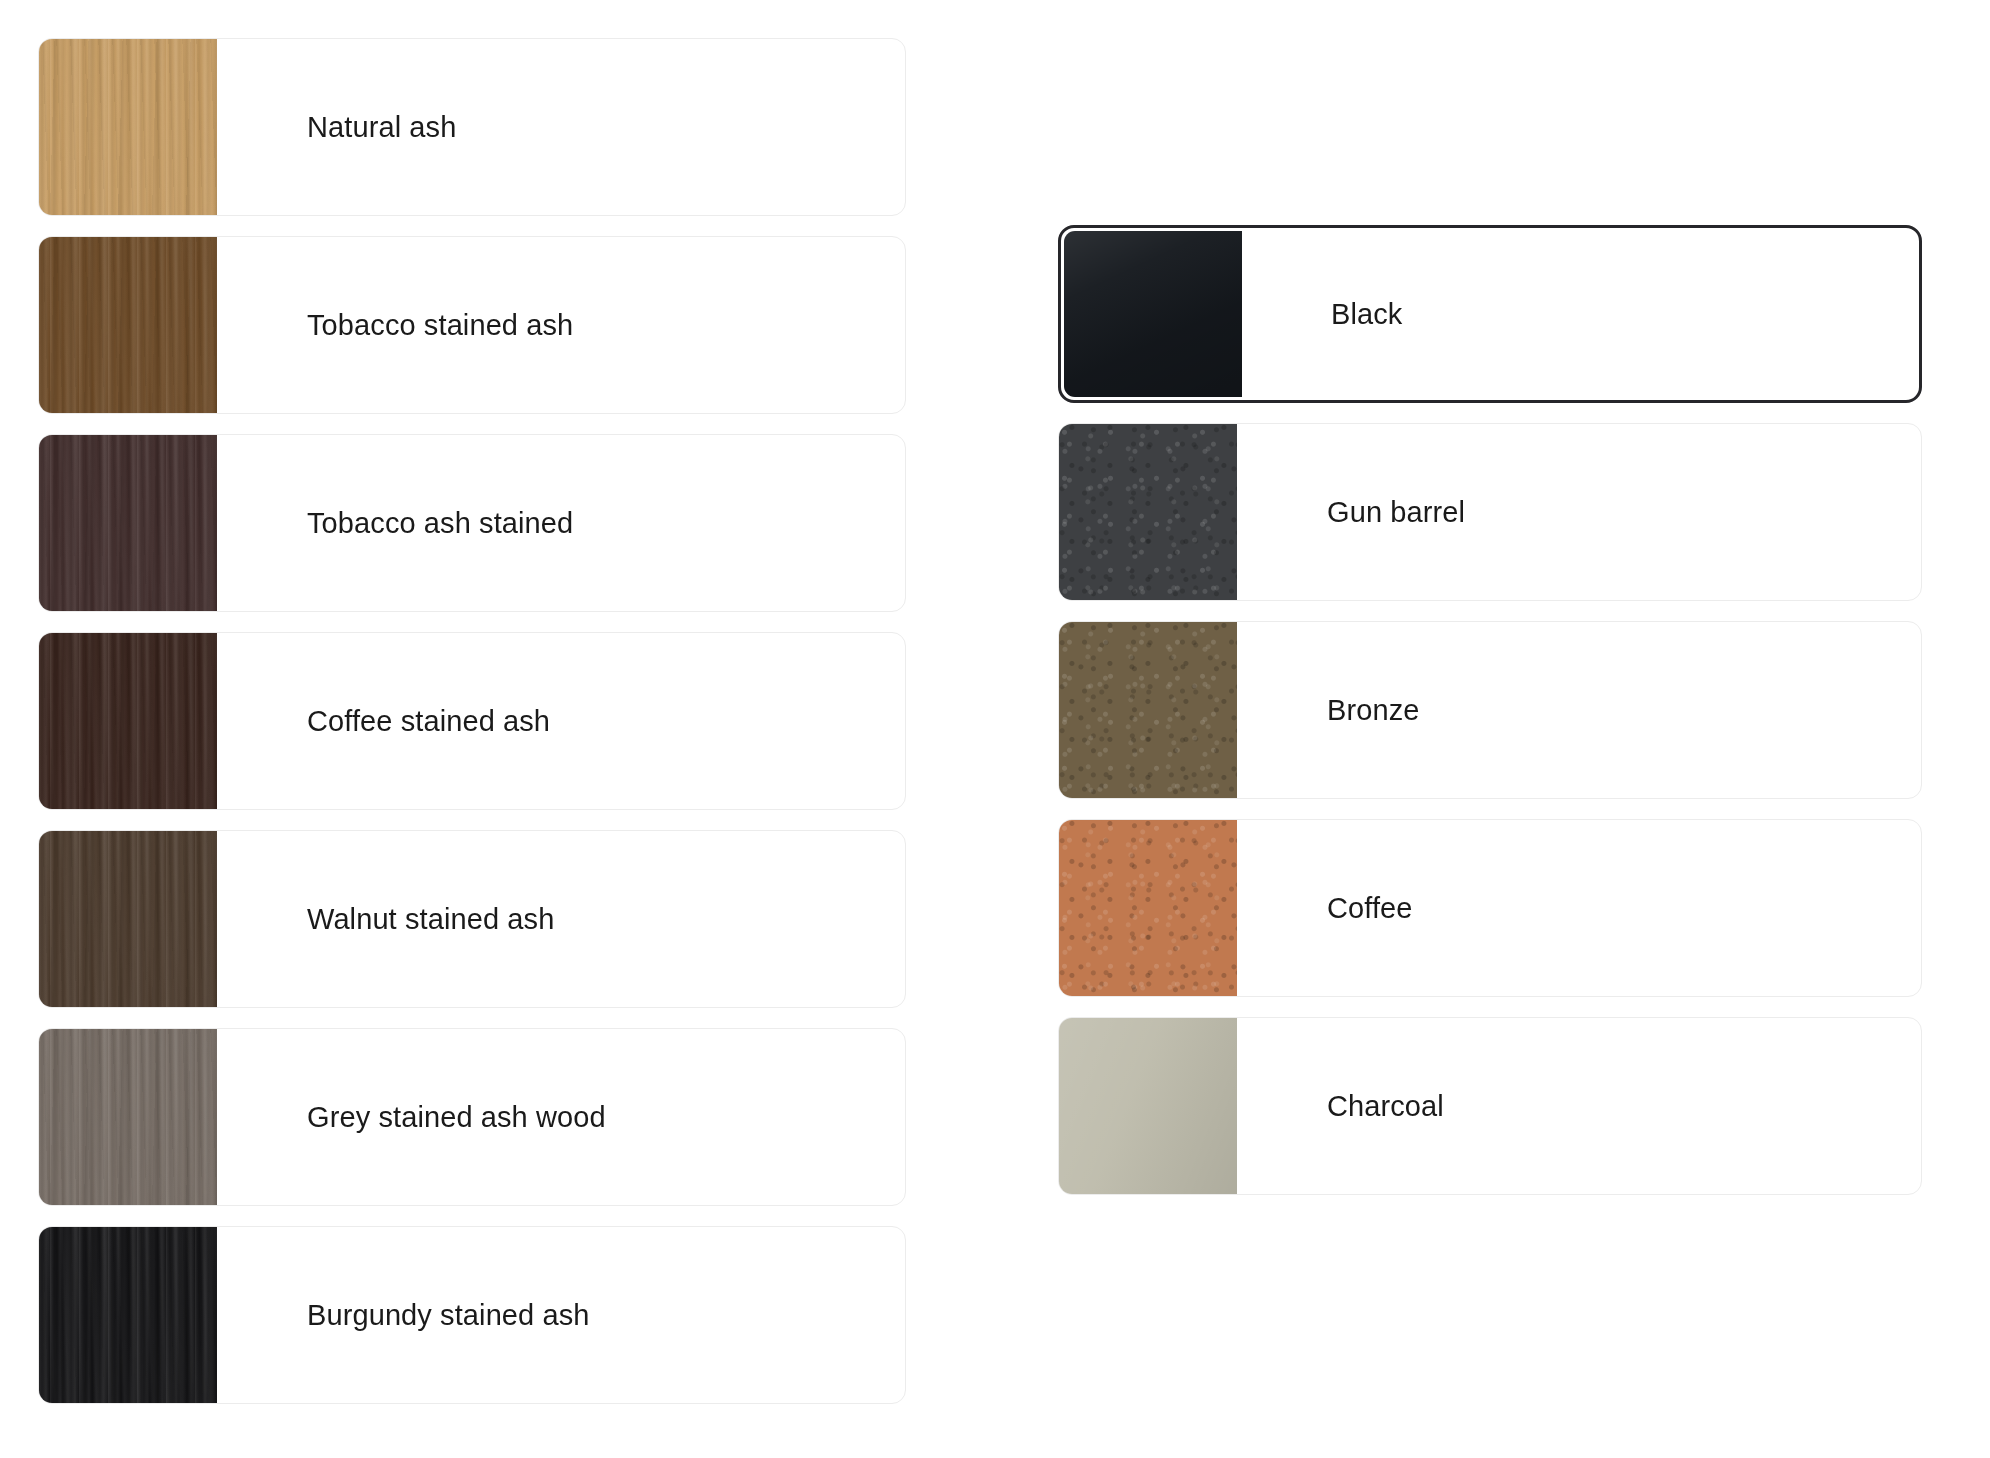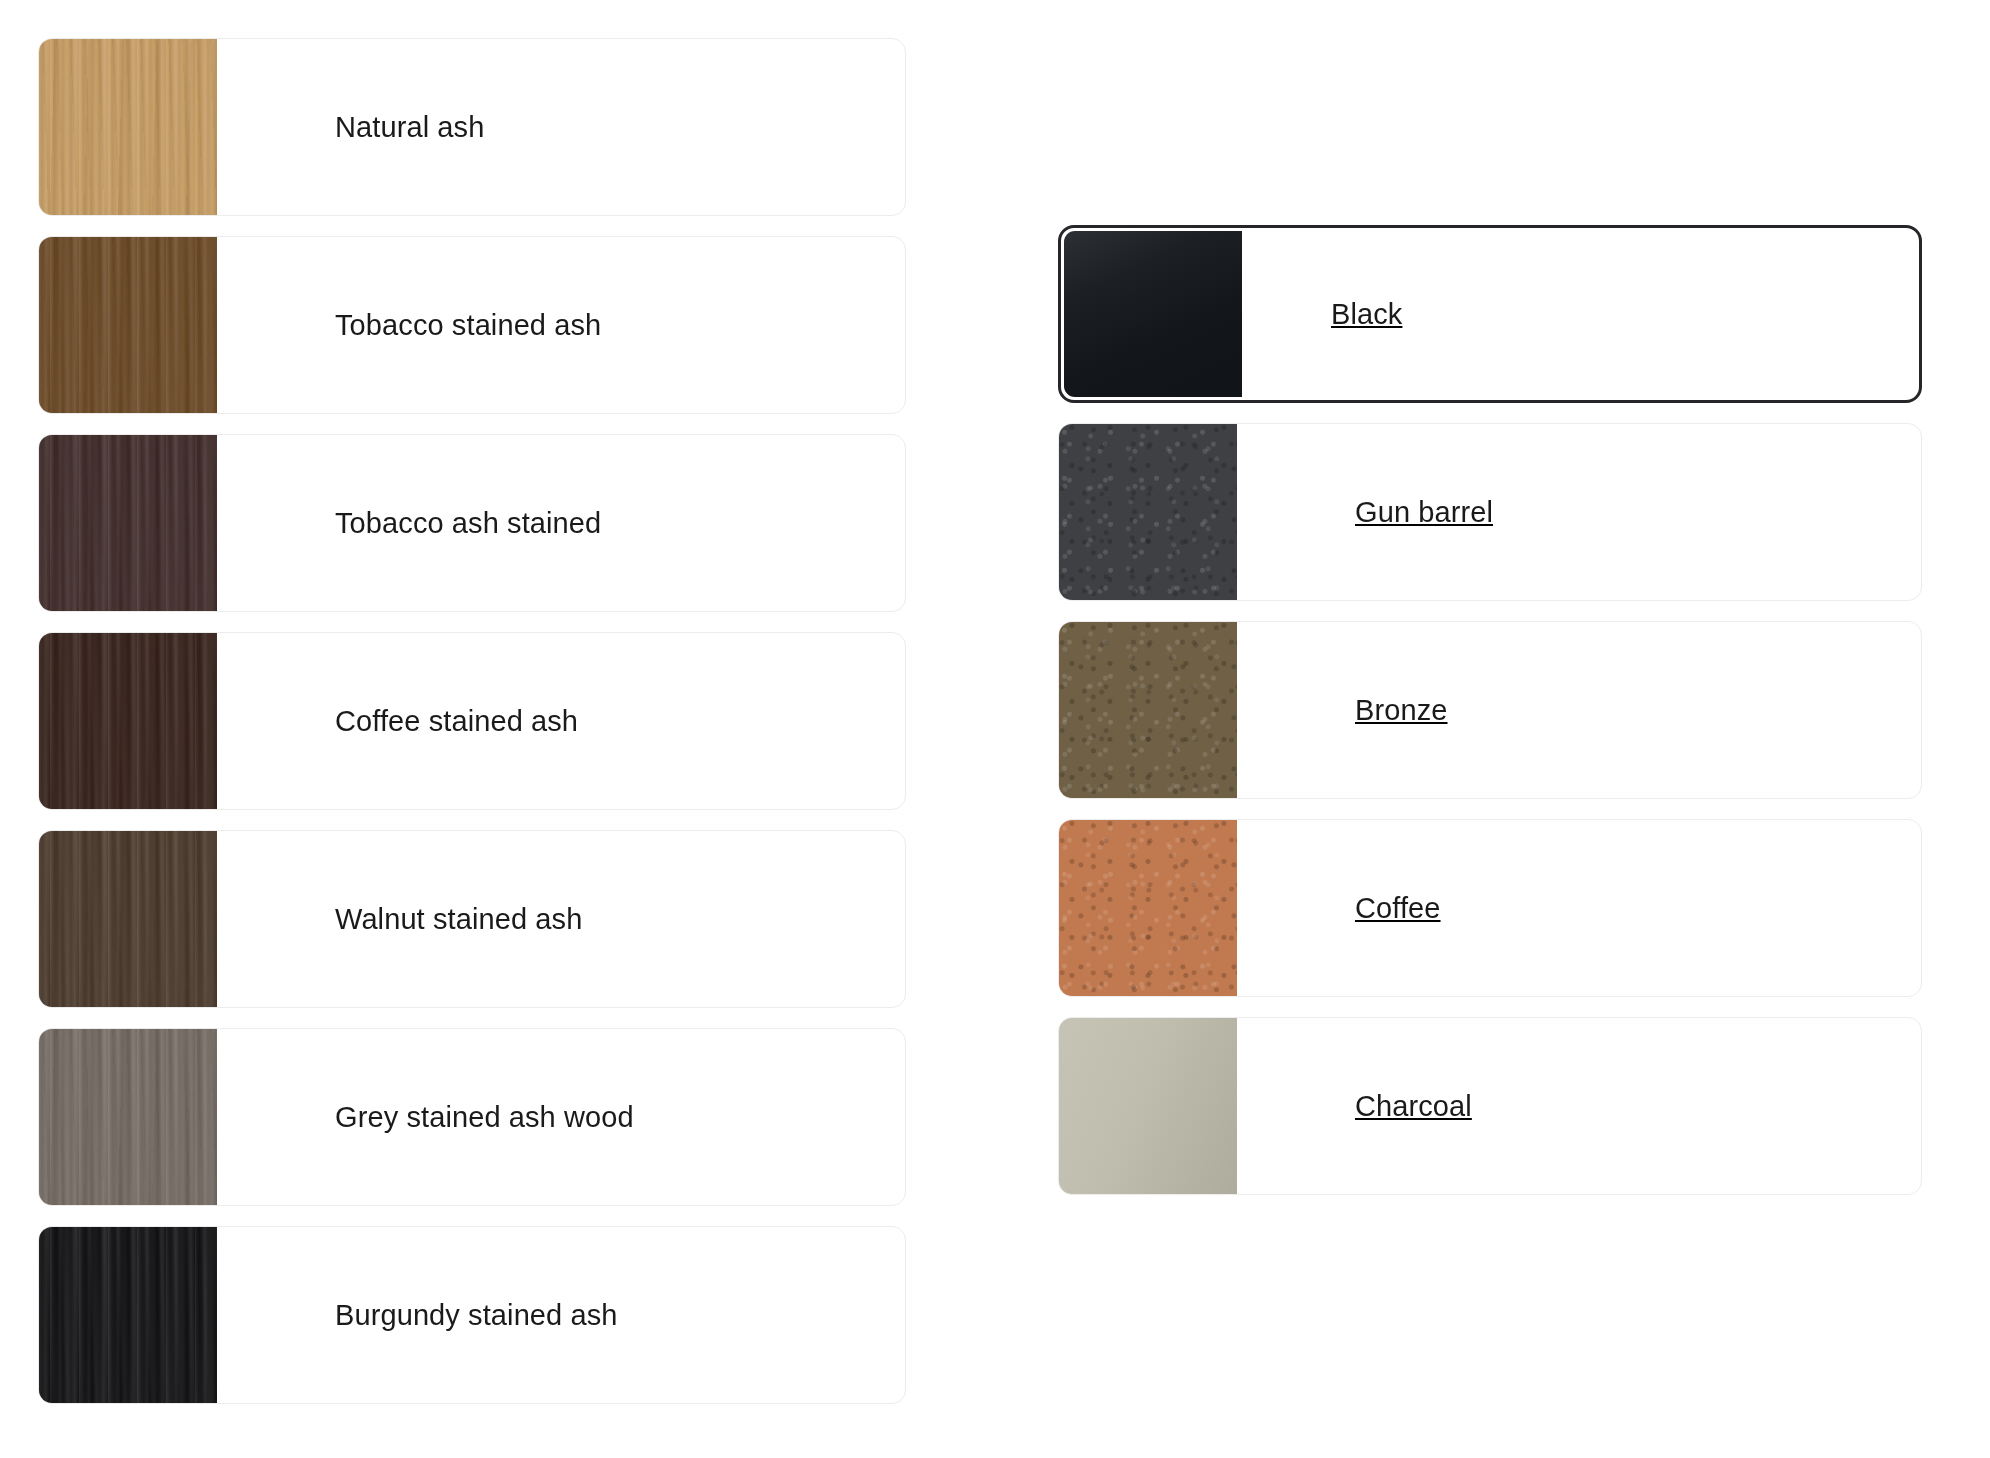--- a/index.html
+++ b/index.html
@@ -21,21 +21,21 @@
   }
 
   .option-column {
     position: absolute;
     display: flex;
     flex-direction: column;
     gap: 20px;
   }
 
   #column-wood   { left: 38px;   top: 38px;  width: 868px; }
-  #column-metal  { left: 1058px; top: 225px; width: 864px; text-decoration: underline; }
+  #column-metal  { left: 1058px; top: 225px; width: 864px; }
 
   
   .option-card {
     position: relative;
     height: 178px;
     background: #ffffff;
     border: 1px solid #ececec;
     border-radius: 14px;
     display: flex;
     align-items: center;
@@ -150,21 +150,21 @@
       linear-gradient(112deg,
         rgba(255,255,255,.10) 0%,
         rgba(255,255,255,.02) 40%,
         rgba(0,0,0,.05) 75%,
         rgba(0,0,0,.09) 100%);
   }
 
   
   .option-label {
     flex: 1 1 auto;
-    padding-left: 118px;
+    padding-left: 90px;
     padding-right: 24px;
     font-size: 29px;
     line-height: 1.25;
     color: #1a1a1a;
     letter-spacing: .1px;
     white-space: nowrap;
     overflow: hidden;
   }
   .option-card.is-selected .option-label { padding-left: 89px; }
   .option-label.is-clipped { text-overflow: clip; }

